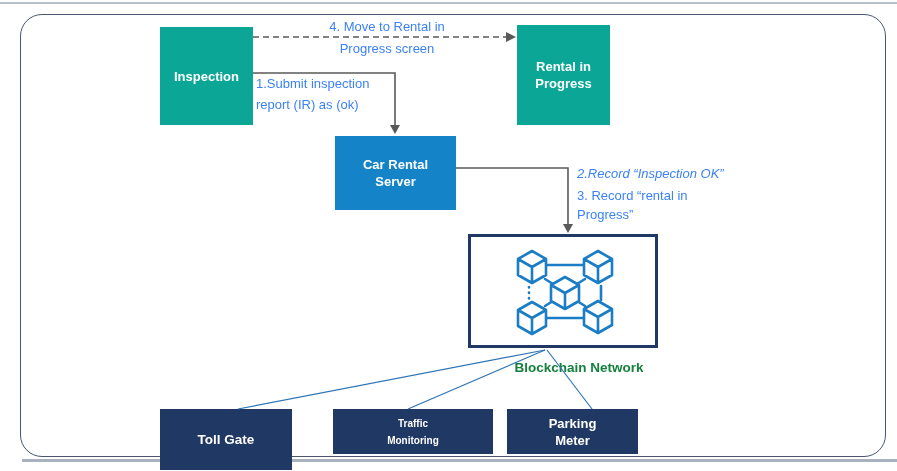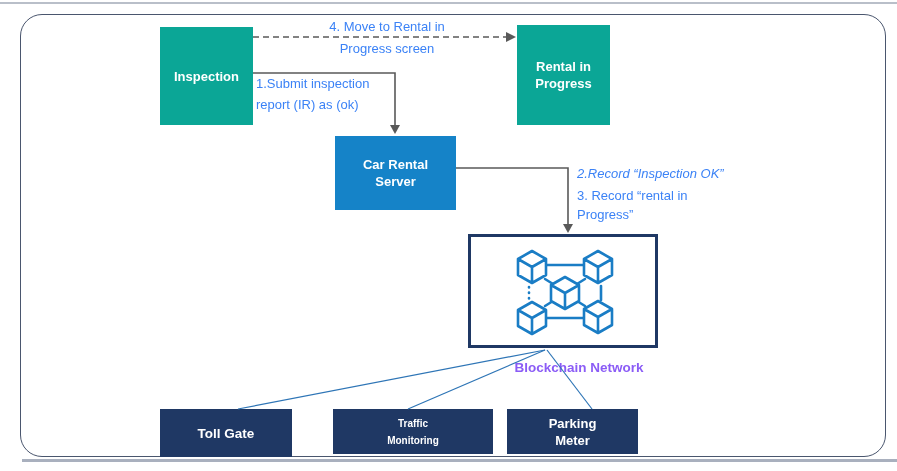--- a/index.html
+++ b/index.html
@@ -14,34 +14,34 @@
   .node { position:absolute; display:flex; align-items:center; justify-content:center;
           text-align:center; color:#ffffff; font-weight:700; font-size:13px;
           line-height:17px; white-space:pre-line; }
   .teal { background:#0ba696; }
   .blue { background:#1583c8; }
   .navy { background:#1f3864; }
 
   .node-inspection { left:160px; top:27px;  width:93px;  height:98px; }
   .node-rental     { left:517px; top:25px;  width:93px;  height:100px; }
   .node-server     { left:335px; top:136px; width:121px; height:74px; }
-  .node-toll       { left:160px; top:409px; width:132px; height:48px; font-size:13.5px; }
+  .node-toll       { left:160px; top:409px; width:132px; height:61px; font-size:13.5px; }
   .node-traffic    { left:333px; top:409px; width:160px; height:45px; font-size:10px; }
   .node-parking    { left:507px; top:409px; width:131px; height:45px; font-size:13px; }
 
   .bc-box { position:absolute; left:468px; top:234px; width:190px; height:114px;
             background:#ffffff; border:3px solid #1f3864; }
 
   .edge-label { position:absolute; color:#3b82f6; font-size:13px; white-space:pre-line; }
   .lbl-step4 { left:302px; top:16px; width:170px; text-align:center; line-height:22px; }
   .lbl-step1 { left:256px; top:73px; width:134px; text-align:left; line-height:21px; }
   .lbl-step2 { left:577px; top:165px; line-height:17px;font-style:italic; }
   .lbl-step3 { left:577px; top:186px; line-height:19px; }
   .lbl-bc    { left:494px; top:360px; width:170px; text-align:center;
-               color:#8b5cf6; font-weight:700; font-size:13.5px; }
+               color:#15803d; font-weight:700; font-size:13.5px; }
 
   .overlay { position:absolute; left:0; top:0; width:897px; height:471px;
              z-index:5; pointer-events:none; }
 </style>
 </head>
 <body>
 
 <div class="canvas">
 
   <div class="top-hairline"></div>

